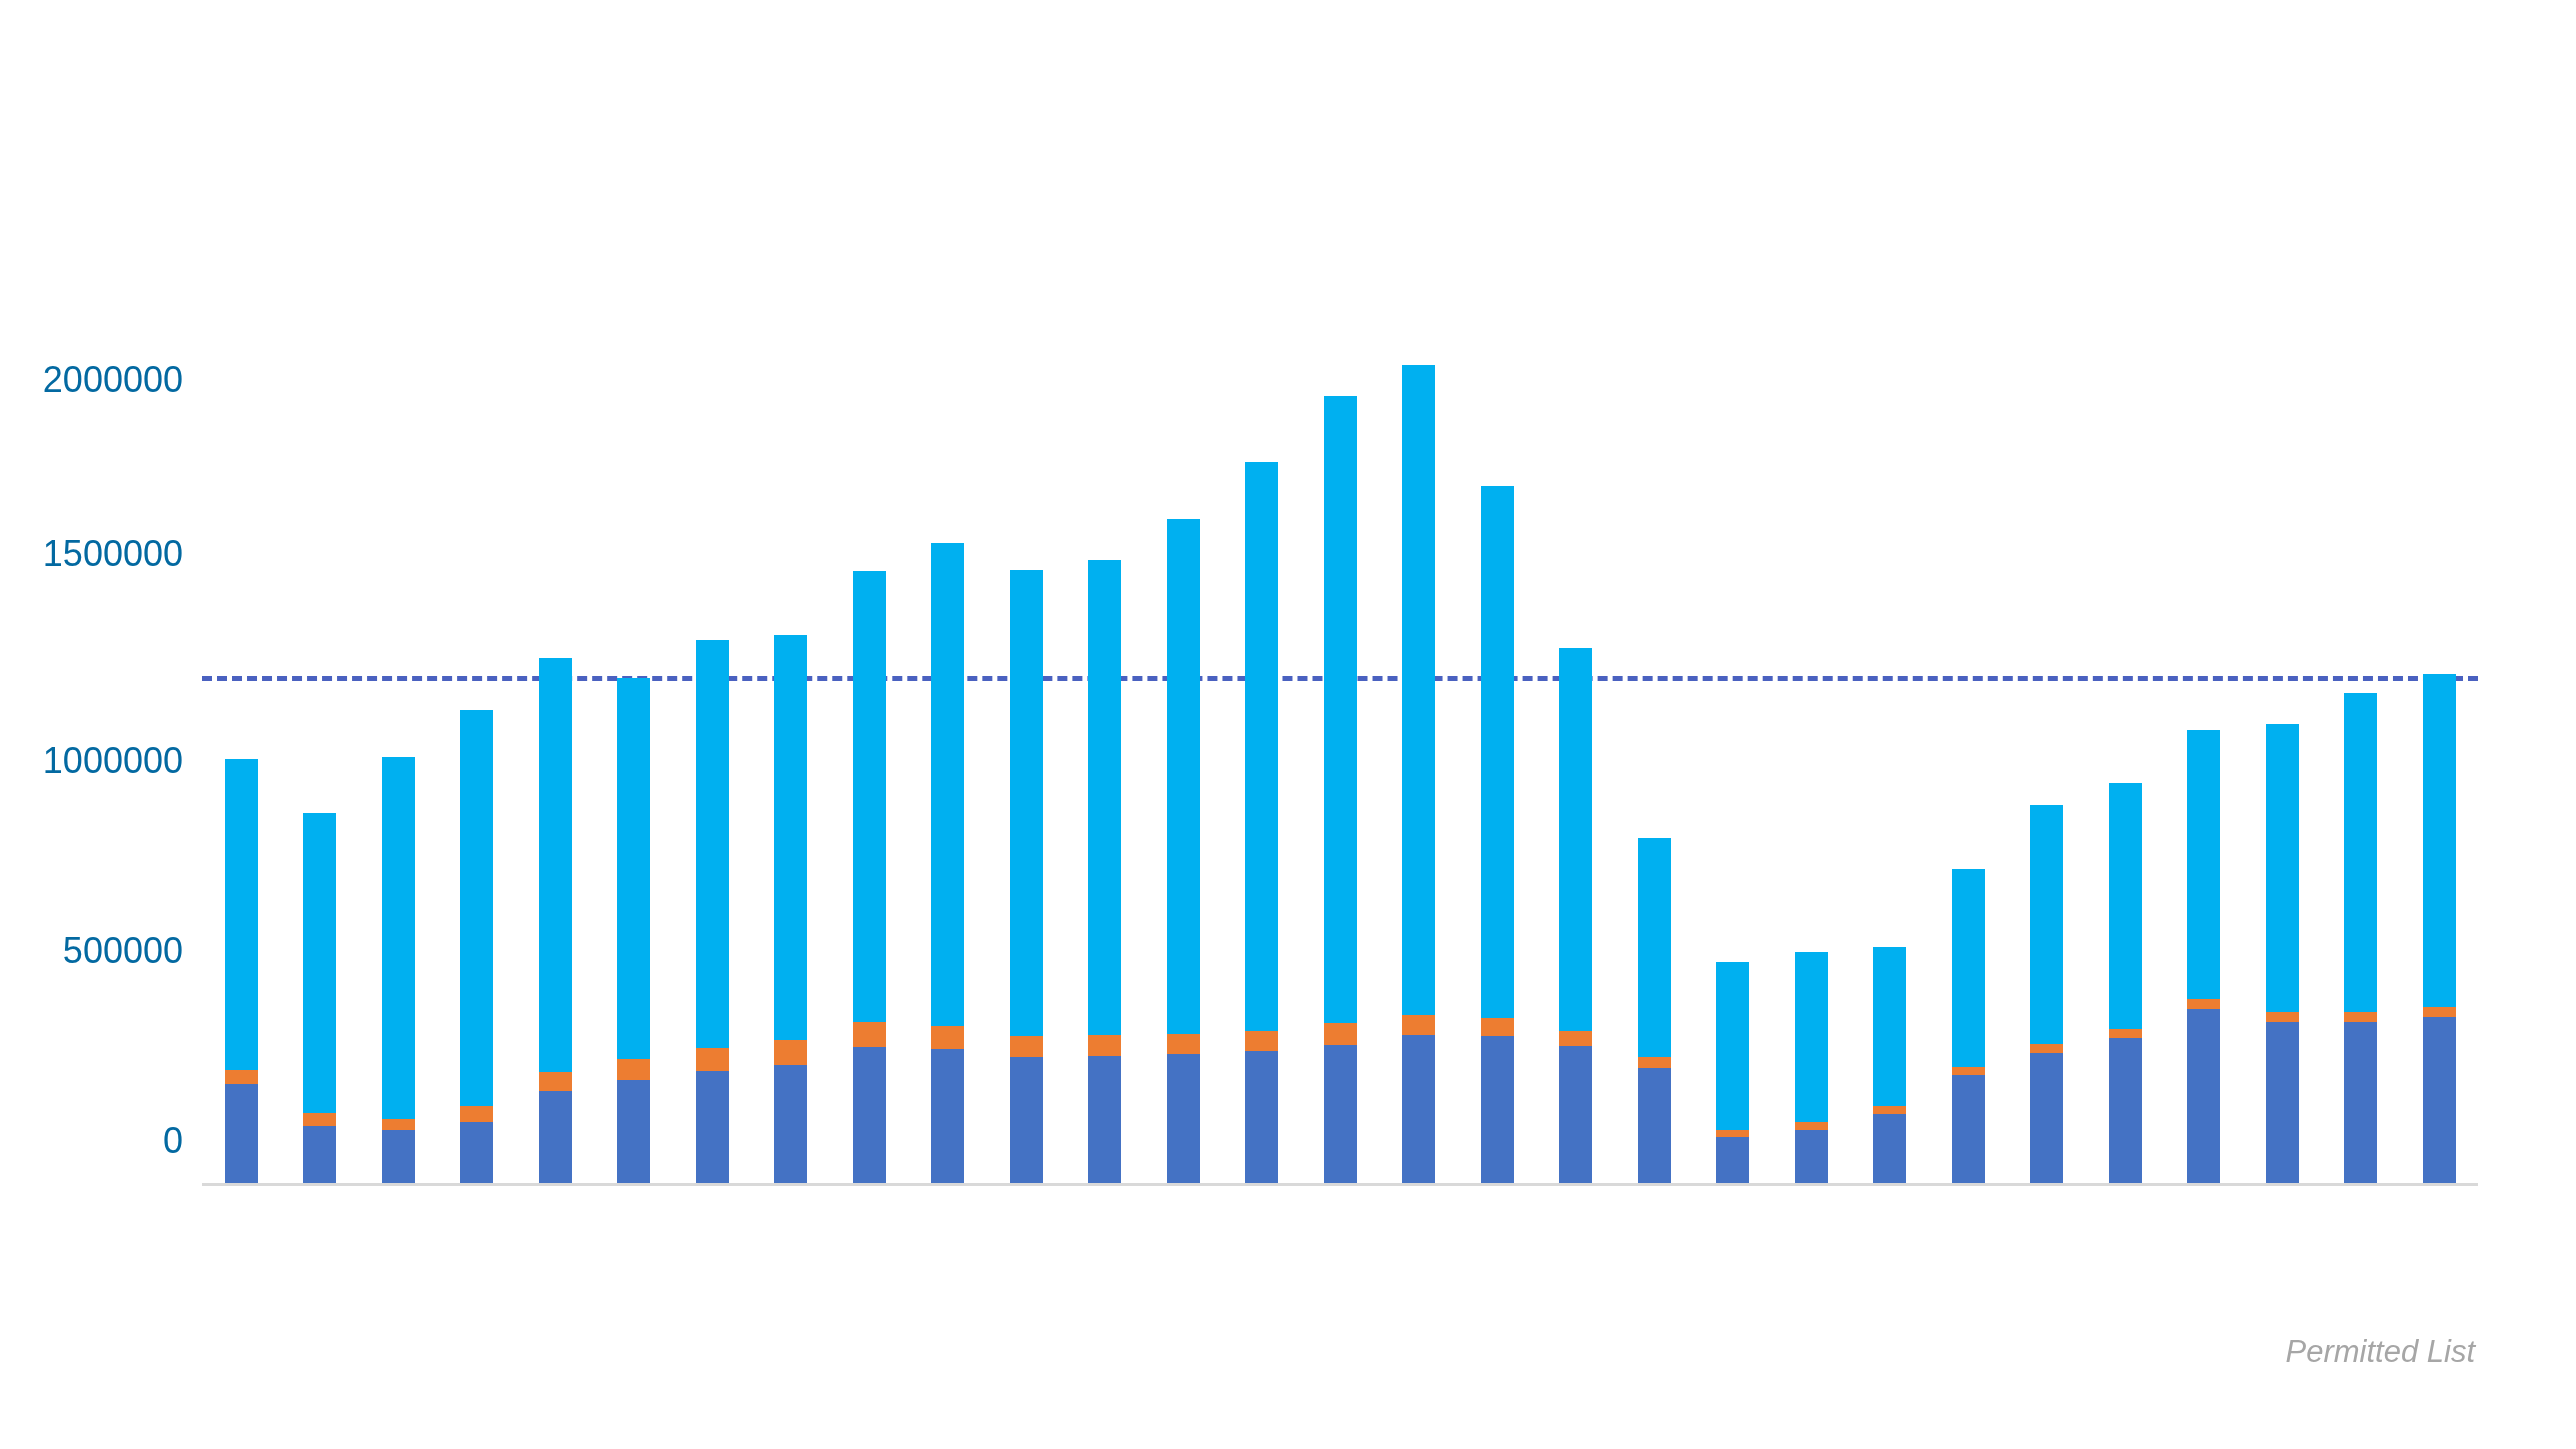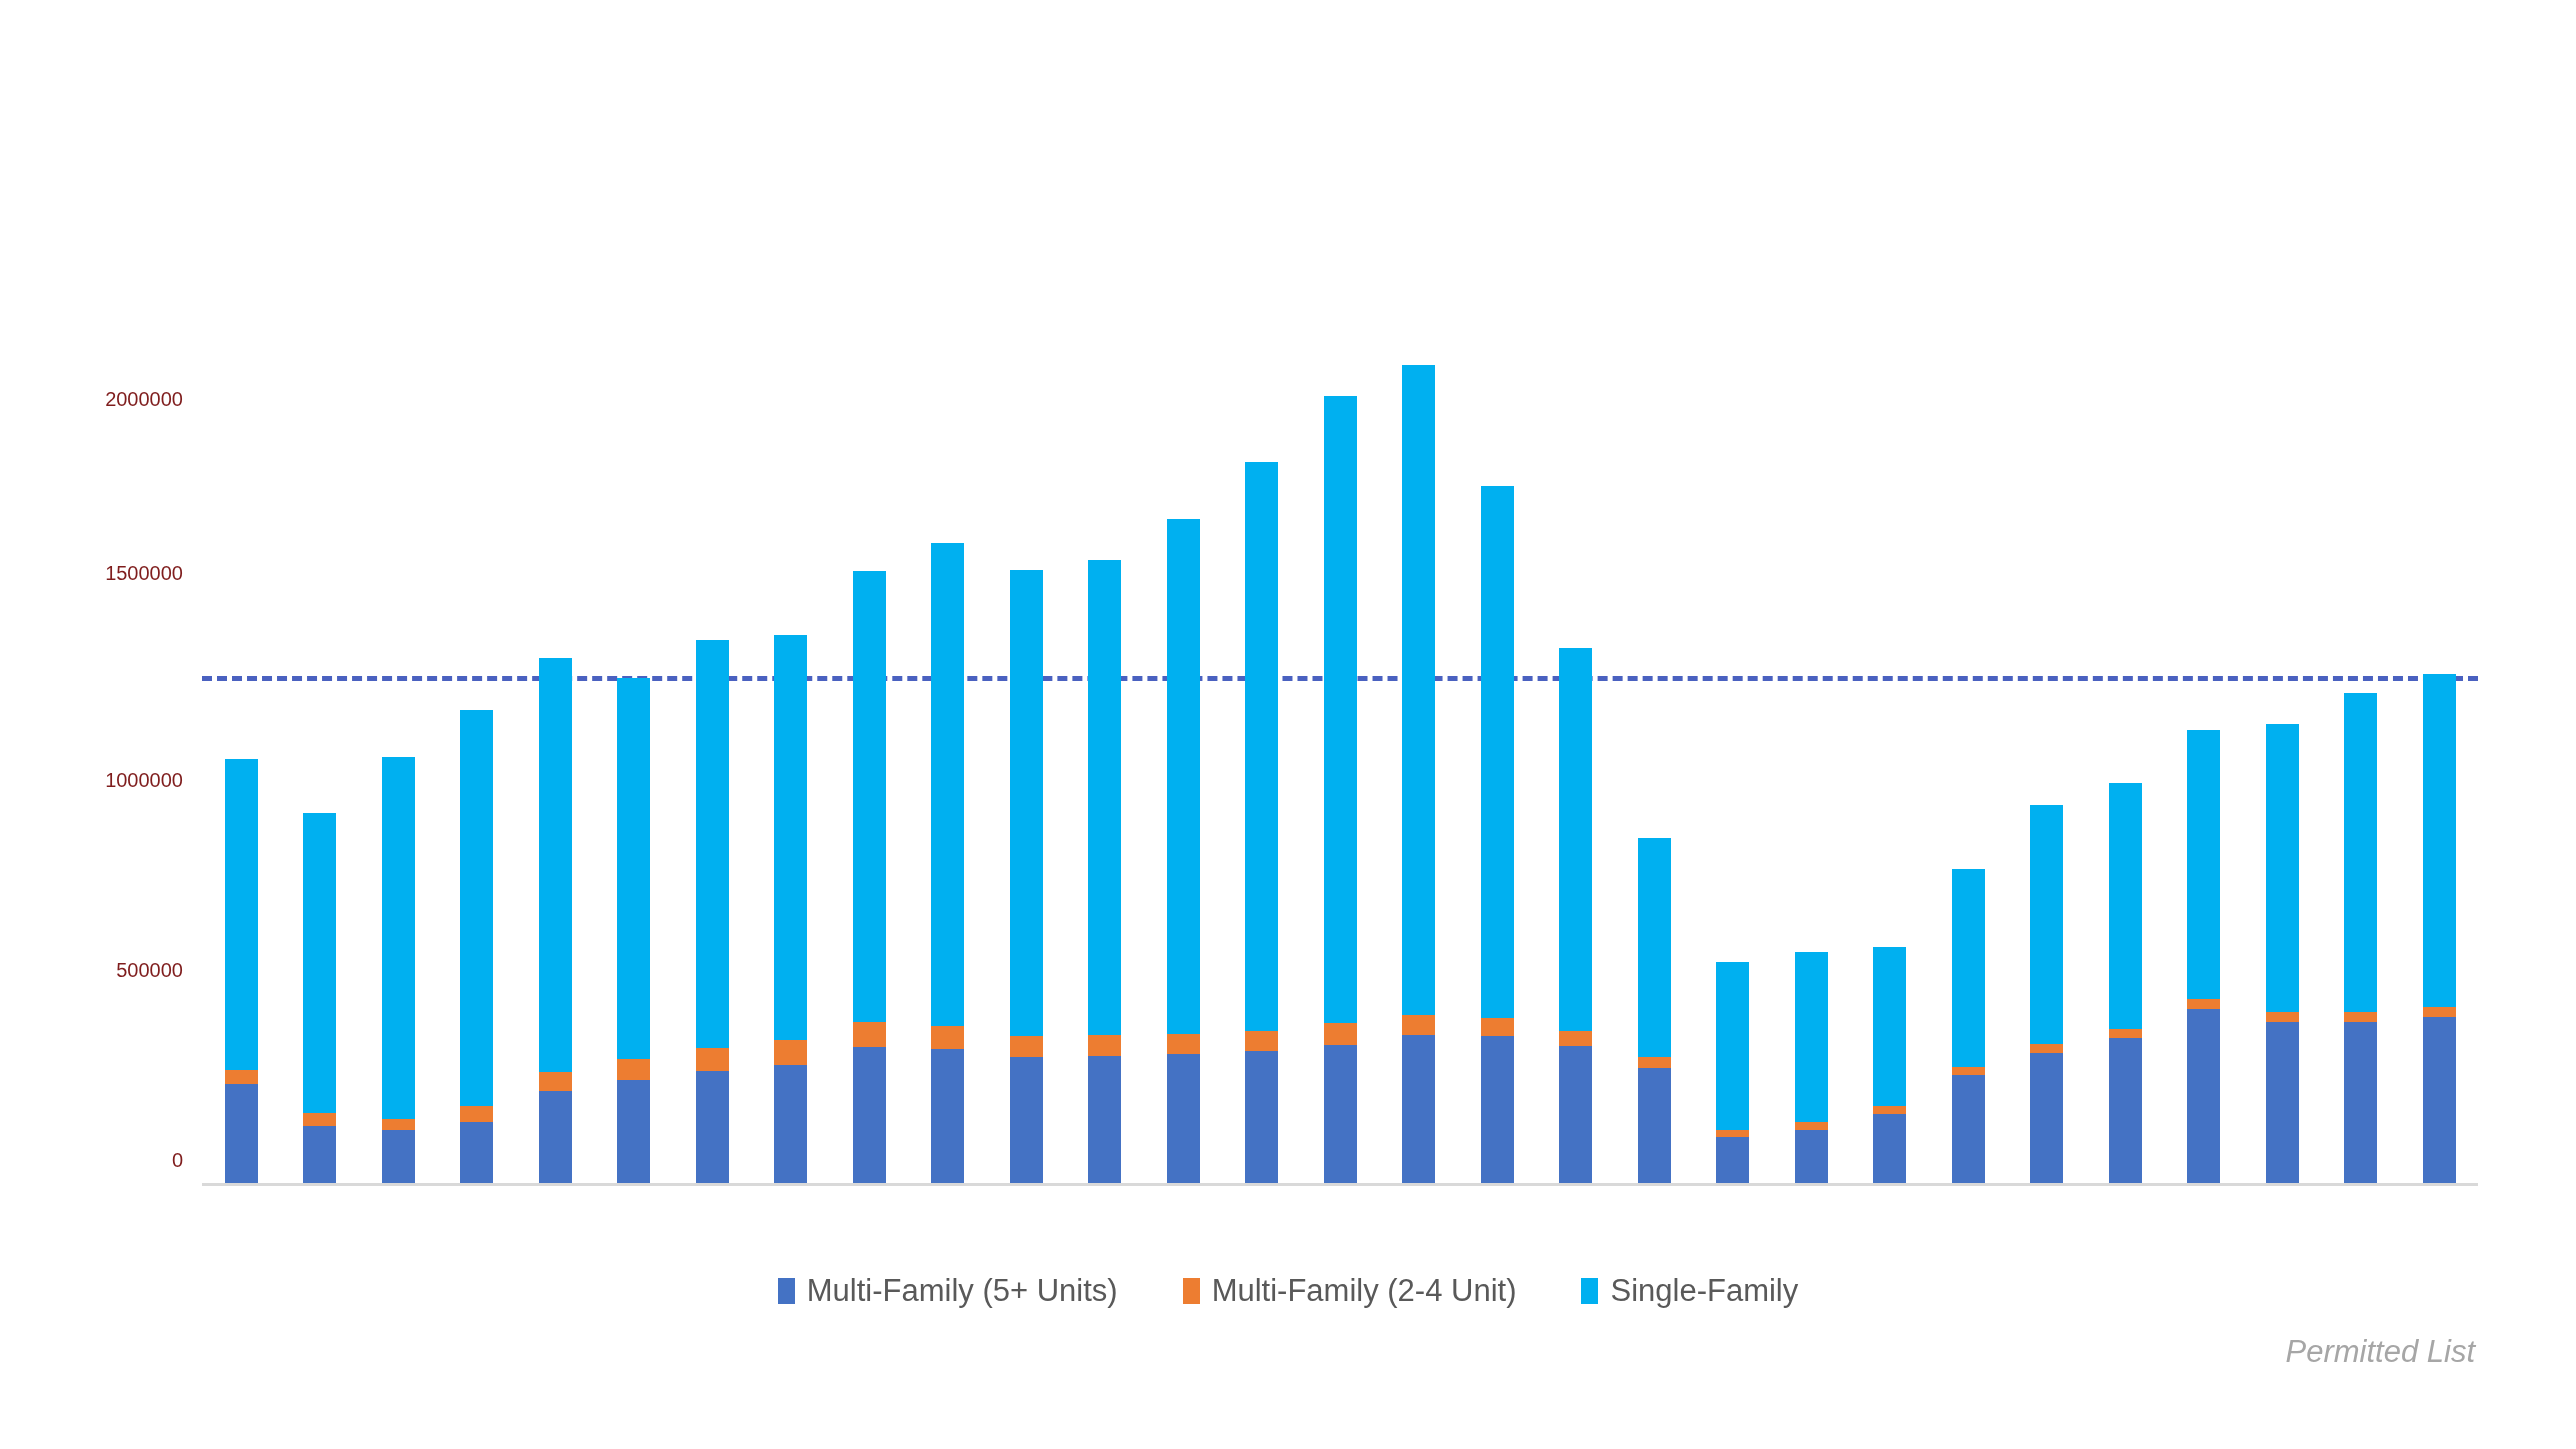--- a/index.html
+++ b/index.html
@@ -69,22 +69,22 @@
     bottom: 0;
     width: 2276px;
     height: 2.6px;
     background: #d9d9d9;
   }
 
   .ytick {
     position: absolute;
     right: 2295px;  
     transform: translateY(-50%);
-    font-size: 20px;
-    color: #7f1d1d;
+    font-size: 36px;
+    color: #0369a1;
     white-space: nowrap;
     text-align: right;
   }
 
   .bars {
     position: absolute;
     left: 0;
     bottom: 2.6px;
     width: 2276px;
     height: 837px;
@@ -296,31 +296,17 @@
         </div>
         <div class="bar-group" style="left: 2221px; width: 33px;">
           <div class="seg" style="height: 333px; background: rgb(0, 176, 240);"></div>
           <div class="seg" style="height: 10.7px; background: rgb(237, 125, 49);"></div>
           <div class="seg" style="height: 166px; background: rgb(68, 114, 196);"></div>
         </div>
       </div>
     <div id="xtick-layer"></div>
   </div>
 
-  <div id="legend">
-      <div class="legend-item">
-        <span class="legend-swatch" style="background: rgb(68, 114, 196);"></span>
-        <span class="legend-label">Multi-Family (5+ Units)</span>
-      </div>
-      <div class="legend-item">
-        <span class="legend-swatch" style="background: rgb(237, 125, 49);"></span>
-        <span class="legend-label">Multi-Family (2-4 Unit)</span>
-      </div>
-      <div class="legend-item">
-        <span class="legend-swatch" style="background: rgb(0, 176, 240);"></span>
-        <span class="legend-label">Single-Family</span>
-      </div>
-    </div>
 
   <div class="credit">Permitted List</div>
 
 </div>
 
 
 </body></html>

